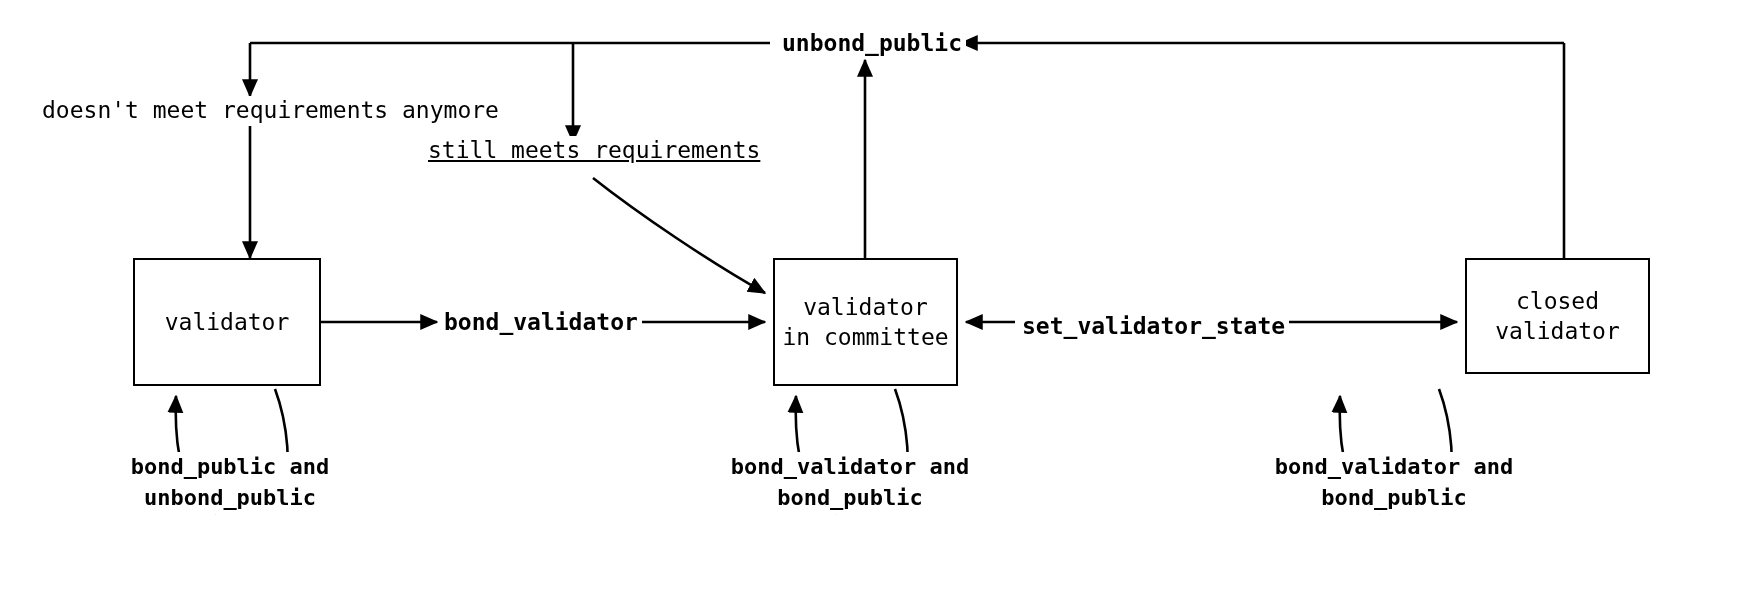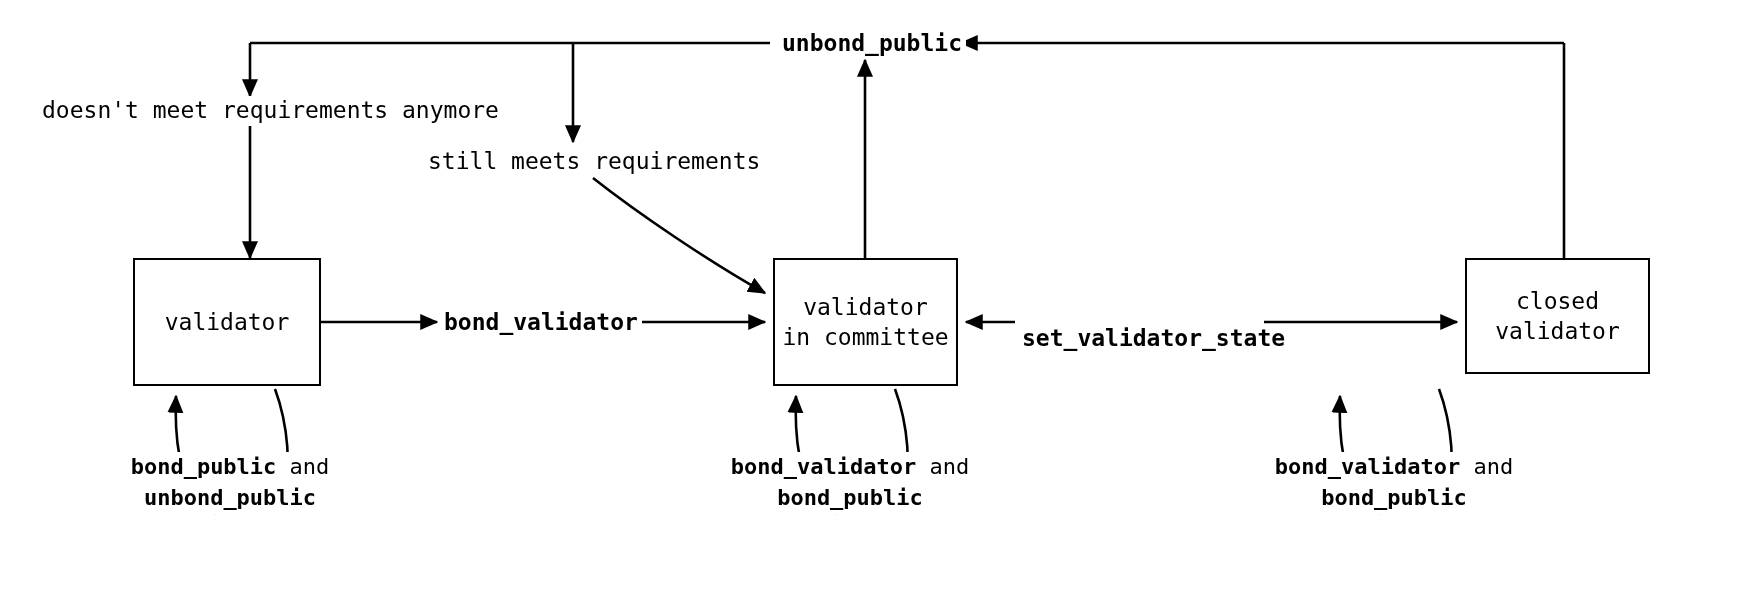--- a/index.html
+++ b/index.html
@@ -64,21 +64,21 @@
     font-size: 22px;
     line-height: 1.40;
     text-align: center;
     white-space: nowrap;
     background: #ffffff;
   }
   .loop-label .kw {
     font-weight: 700;
   }
   .loop-label .conj {
-    font-weight: 400;
+    font-weight: 700;
   }
 </style>
 </head>
 <body>
 
 <div id="diagram-root">
 
   <svg id="edge-layer" viewBox="0 0 1738 614" width="1738" height="614" xmlns="http://www.w3.org/2000/svg">
     <defs>
       <marker id="arrowEnd" viewBox="0 0 10 10" refX="9.2" refY="5" markerWidth="7" markerHeight="7" orient="auto-start-reverse">
@@ -139,27 +139,27 @@
 in committee</span>
   </div>
 
   <div class="node-box" style="left:1465px; top:258px; width:185px; height:116px;">
     <span>closed
 validator</span>
   </div>
 
   <div class="edge-label mono-plain" style="left:38px; top:96px;">doesn't meet requirements anymore</div>
 
-  <div class="edge-label mono-plain" style="left:424px; top:147px;">still meets requirements</div>
+  <div class="edge-label mono-plain" style="left:424px; top:136px;text-decoration:underline;">still meets requirements</div>
 
   <div class="edge-label mono-bold" style="left:440px; top:308px;">bond_validator</div>
 
   <div class="edge-label mono-bold" style="left:778px; top:29px;">unbond_public</div>
 
-  <div class="edge-label mono-bold" style="left:1018px; top:324px;">set_validator_state</div>
+  <div class="edge-label mono-bold" style="left:1018px; top:312px;">set_validator_state</div>
 
   <div class="loop-label" style="left:75px; top:452px; width:310px;">
     <div>
       <span class="kw">bond_public</span><span class="conj"> and</span>
     </div>
     <div>
       <span class="kw">unbond_public</span>
     </div>
   </div>
 

